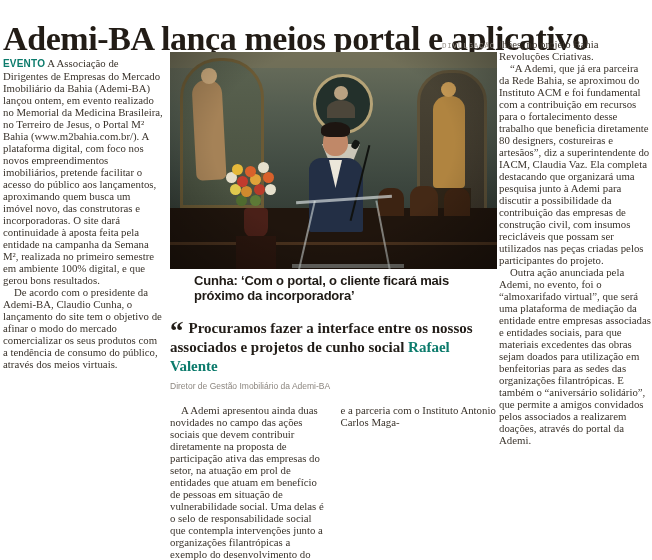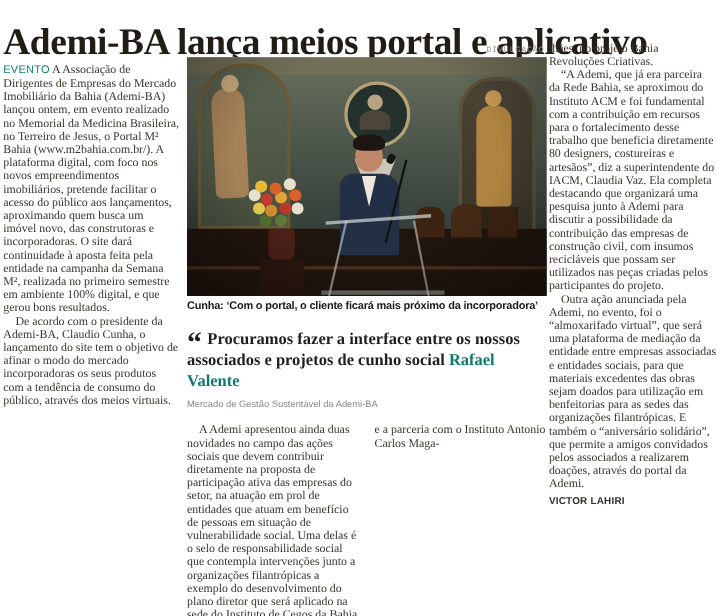--- a/index.html
+++ b/index.html
@@ -13,28 +13,28 @@
     font-size:34px;font-weight:700;letter-spacing:-0.4px;color:#221c16;line-height:1.2;}
 
   
   .bodytext{font-size:10.8px;line-height:12px;color:#3a332b;text-align:left;}
   .bodytext p{margin:0;}
   .indent{text-indent:11px;}
 
   
   .col-left{position:absolute;left:3px;top:57px;width:160px;height:500px;overflow:hidden;}
   .kicker{font-family:"Liberation Sans","DejaVu Sans",sans-serif;
-    font-weight:400;font-size:10px;color:#0c7b6c;letter-spacing:0.2px;}
+    font-weight:700;font-size:10px;color:#0c7b6c;letter-spacing:0.2px;}
 
   
   .center{position:absolute;left:170px;top:42px;width:327px;}
   .credit{font-family:Liberation Mono, monospace;
     font-size:7.5px;color:#98928a;letter-spacing:0.8px;text-align:right;margin:0 2px 2px 0;}
   .caption{font-family:"Liberation Sans","DejaVu Sans",sans-serif;
-    font-weight:700;font-size:10px;letter-spacing:-0.2px;color:#1f1a15;margin-top:4px;}
+    font-weight:700;font-size:13px;letter-spacing:-0.2px;color:#1f1a15;margin-top:4px;margin-left:24px;}
 
   .quoteblock{margin-top:16px;}
   .quotetext{font-size:15px;font-weight:700;line-height:19px;color:#221d18;margin:0;}
   .quoteicon{font-size:27px;line-height:0;vertical-align:-7px;margin-right:5px;color:#221d18;}
   .quoteauthor{color:#0c7b6c;}
   .quoterole{font-family:"Liberation Sans","DejaVu Sans",sans-serif;
     font-size:8.5px;color:#8d8780;margin-top:5px;}
 
   .middlecols{margin-top:13px;height:196px;overflow:hidden;
     column-count:2;column-gap:14px;column-fill:auto;}
@@ -94,21 +94,21 @@
 </style>
 </head>
 <body>
 
 <div class="page">
 
   <h1 class="headline">Ademi-BA lança meios portal e aplicativo</h1>
 
   <div class="col-left bodytext">
     <p><span class="kicker">EVENTO</span> <span>A Associação de Dirigentes de Empresas do Mercado Imobiliário da Bahia (Ademi-BA) lançou ontem, em evento realizado no Memorial da Medicina Brasileira, no Terreiro de Jesus, o Portal M² Bahia (www.m2bahia.com.br/). A plataforma digital, com foco nos novos empreendimentos imobiliários, pretende facilitar o acesso do público aos lançamentos, aproximando quem busca um imóvel novo, das construtoras e incorporadoras. O site dará continuidade à aposta feita pela entidade na campanha da Semana M², realizada no primeiro semestre em ambiente 100% digital, e que gerou bons resultados.</span></p>
-    <p class="indent">De acordo com o presidente da Ademi-BA, Claudio Cunha, o lançamento do site tem o objetivo de afinar o modo do mercado incorporadoras os seus produtos com a tendência de consumo do público, através dos meios virtuais.</p>
+    <p class="indent">De acordo com o presidente da Ademi-BA, Claudio Cunha, o lançamento do site tem o objetivo de afinar o modo do mercado comercializar os seus produtos com a tendência de consumo do público, através dos meios virtuais.</p>
   </div>
 
   <div class="center">
     <div class="credit">DIVULGAÇÃO</div>
 
     <div class="photo">
       <div class="arch-band"></div>
       <div class="mural-left"></div>
       <div class="mural-figure"></div>
       <div class="mural-head"></div>
@@ -138,28 +138,27 @@
       <div class="lect-l"></div>
       <div class="lect-r"></div>
       <div class="lect-base"></div>
       <div class="vignette"></div>
     </div>
 
     <div class="caption">Cunha: ‘Com o portal, o cliente ficará mais próximo da incorporadora’</div>
 
     <div class="quoteblock">
       <p class="quotetext"><span class="quoteicon">“</span><span>Procuramos fazer a interface entre os nossos associados e projetos de cunho social</span> <span class="quoteauthor">Rafael Valente</span></p>
-      <div class="quoterole">Mercado de Gestão Sustentável da Ademi-BA</div>
+      <div class="quoterole">Diretor de Gestão Imobiliário da Ademi-BA</div>
     </div>
 
     <div class="middlecols bodytext">
       <p class="indent">A Ademi apresentou ainda duas novidades no campo das ações sociais que devem contribuir diretamente na proposta de participação ativa das empresas do setor, na atuação em prol de entidades que atuam em benefício de pessoas em situação de vulnerabilidade social. Uma delas é o selo de responsabilidade social que contempla intervenções junto a organizações filantrópicas a exemplo do desenvolvimento do plano diretor que será aplicado na sede do Instituto de Cegos da Bahia e a parceria com o Instituto Antonio Carlos Maga-</p>
     </div>
   </div>
 
   <div class="col-right bodytext">
     <p>lhães, no projeto Bahia Revoluções Criativas.</p>
     <p class="indent">“A Ademi, que já era parceira da Rede Bahia, se aproximou do Instituto ACM e foi fundamental com a contribuição em recursos para o fortalecimento desse trabalho que beneficia diretamente 80 designers, costureiras e artesãos”, diz a superintendente do IACM, Claudia Vaz. Ela completa destacando que organizará uma pesquisa junto à Ademi para discutir a possibilidade da contribuição das empresas de construção civil, com insumos recicláveis que possam ser utilizados nas peças criadas pelos participantes do projeto.</p>
     <p class="indent">Outra ação anunciada pela Ademi, no evento, foi o “almoxarifado virtual”, que será uma plataforma de mediação da entidade entre empresas associadas e entidades sociais, para que materiais excedentes das obras sejam doados para utilização em benfeitorias para as sedes das organizações filantrópicas. E também o “aniversário solidário”, que permite a amigos convidados pelos associados a realizarem doações, através do portal da Ademi.</p>
-    <div class="byline">VICTOR LAHIRI</div>
   </div>
 
 </div>
 
 </body></html>

